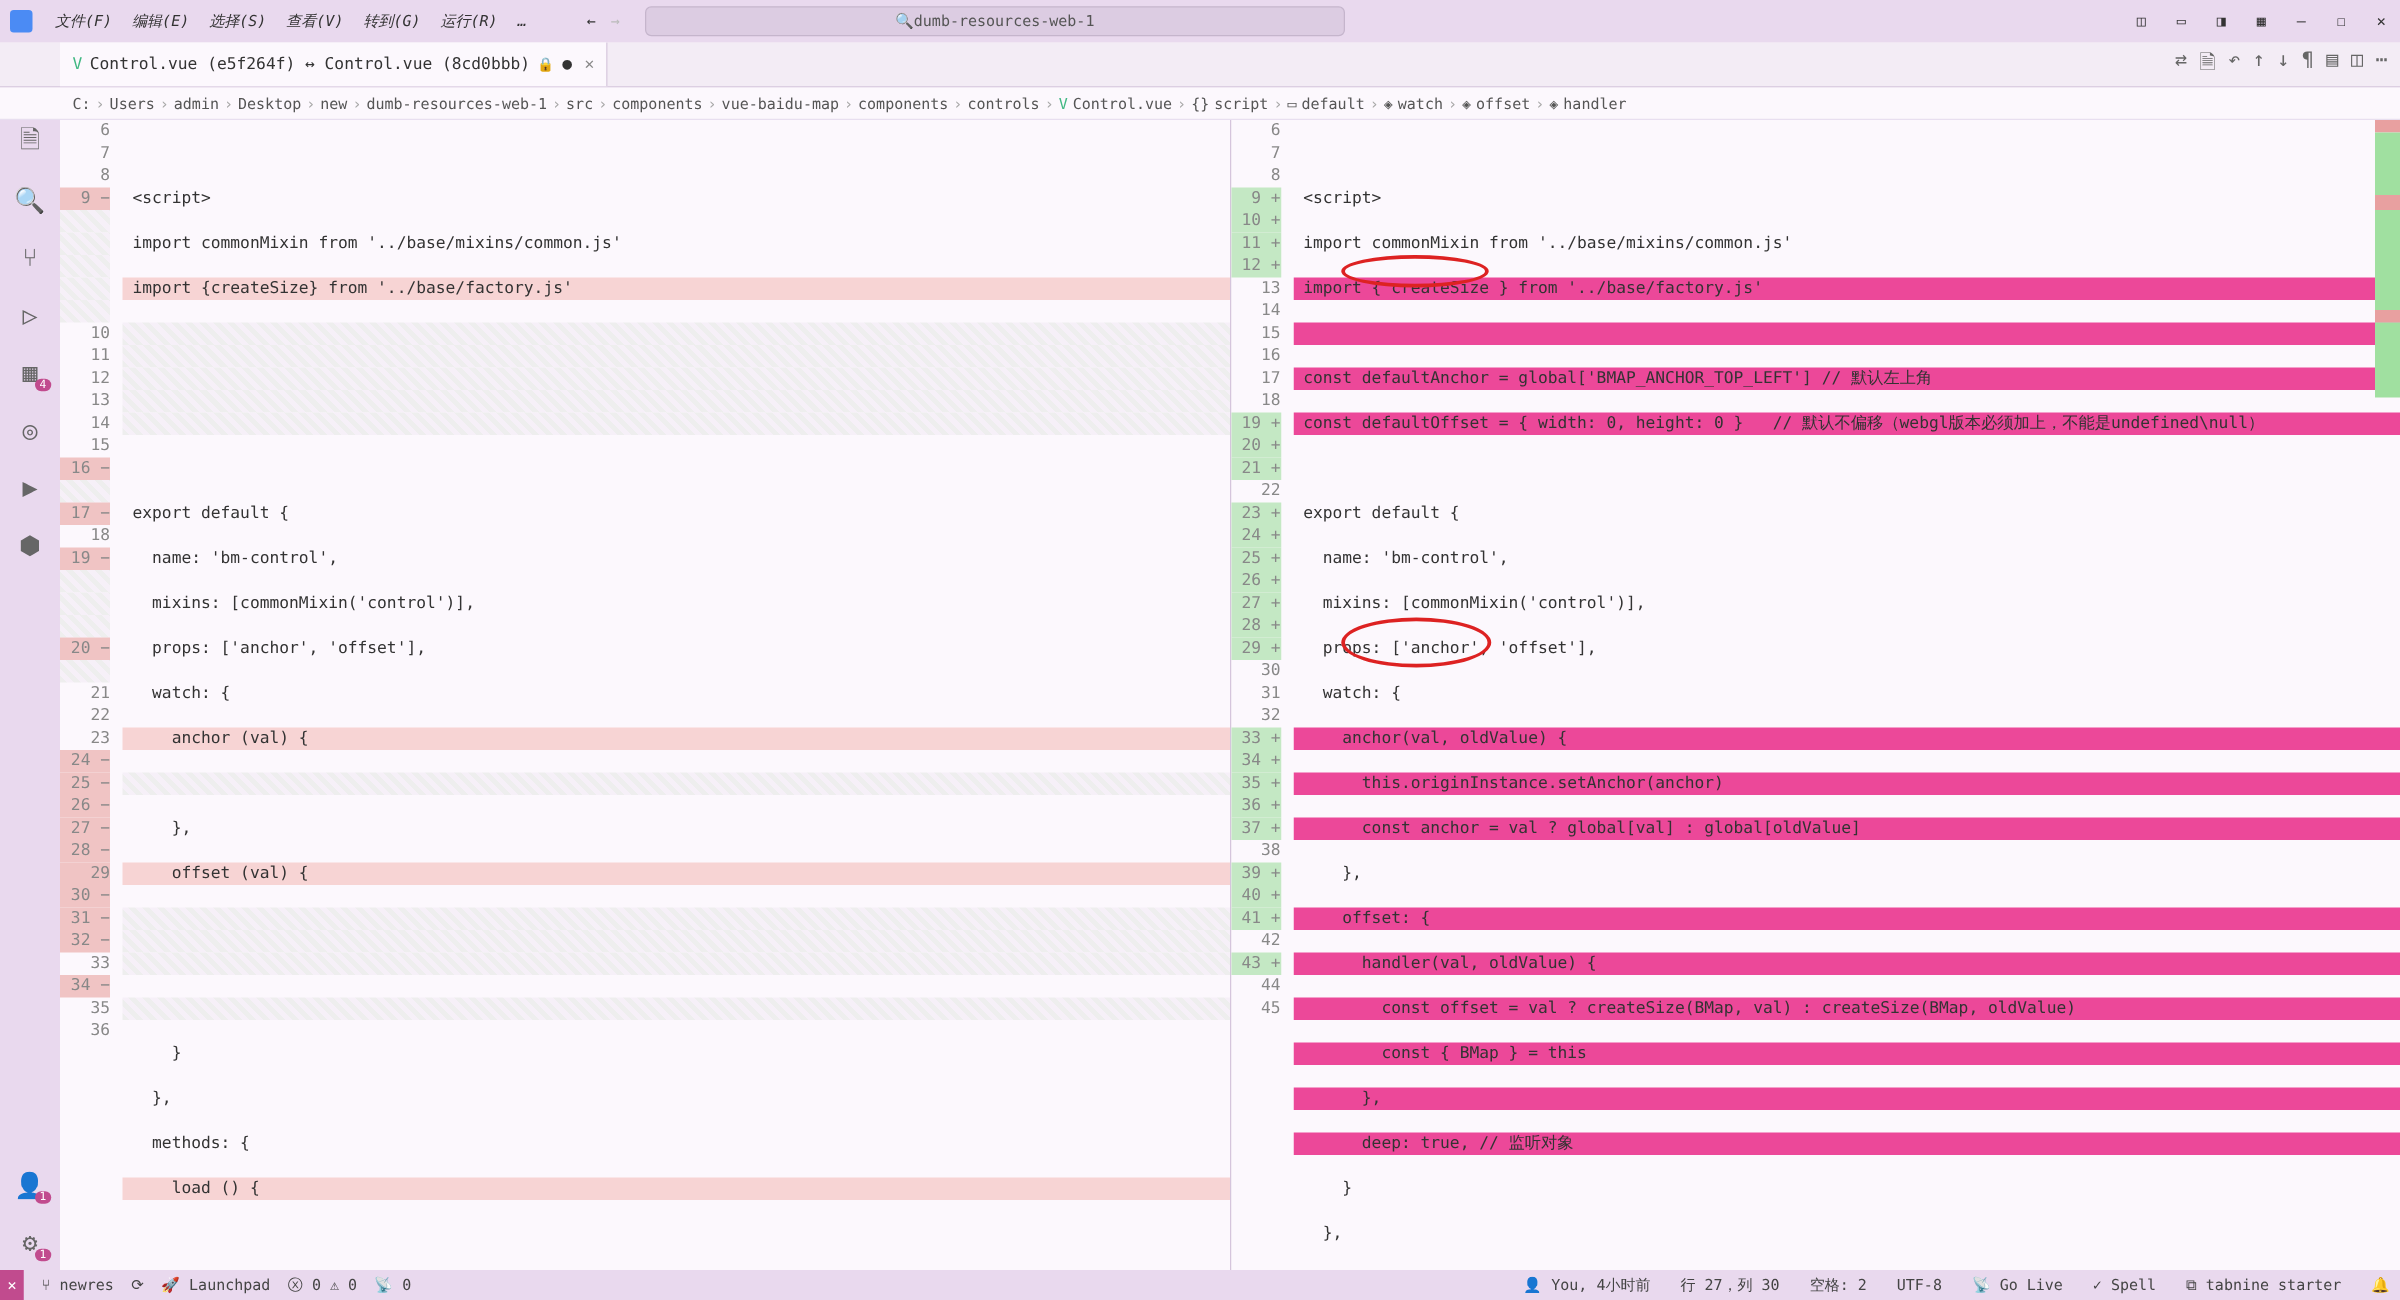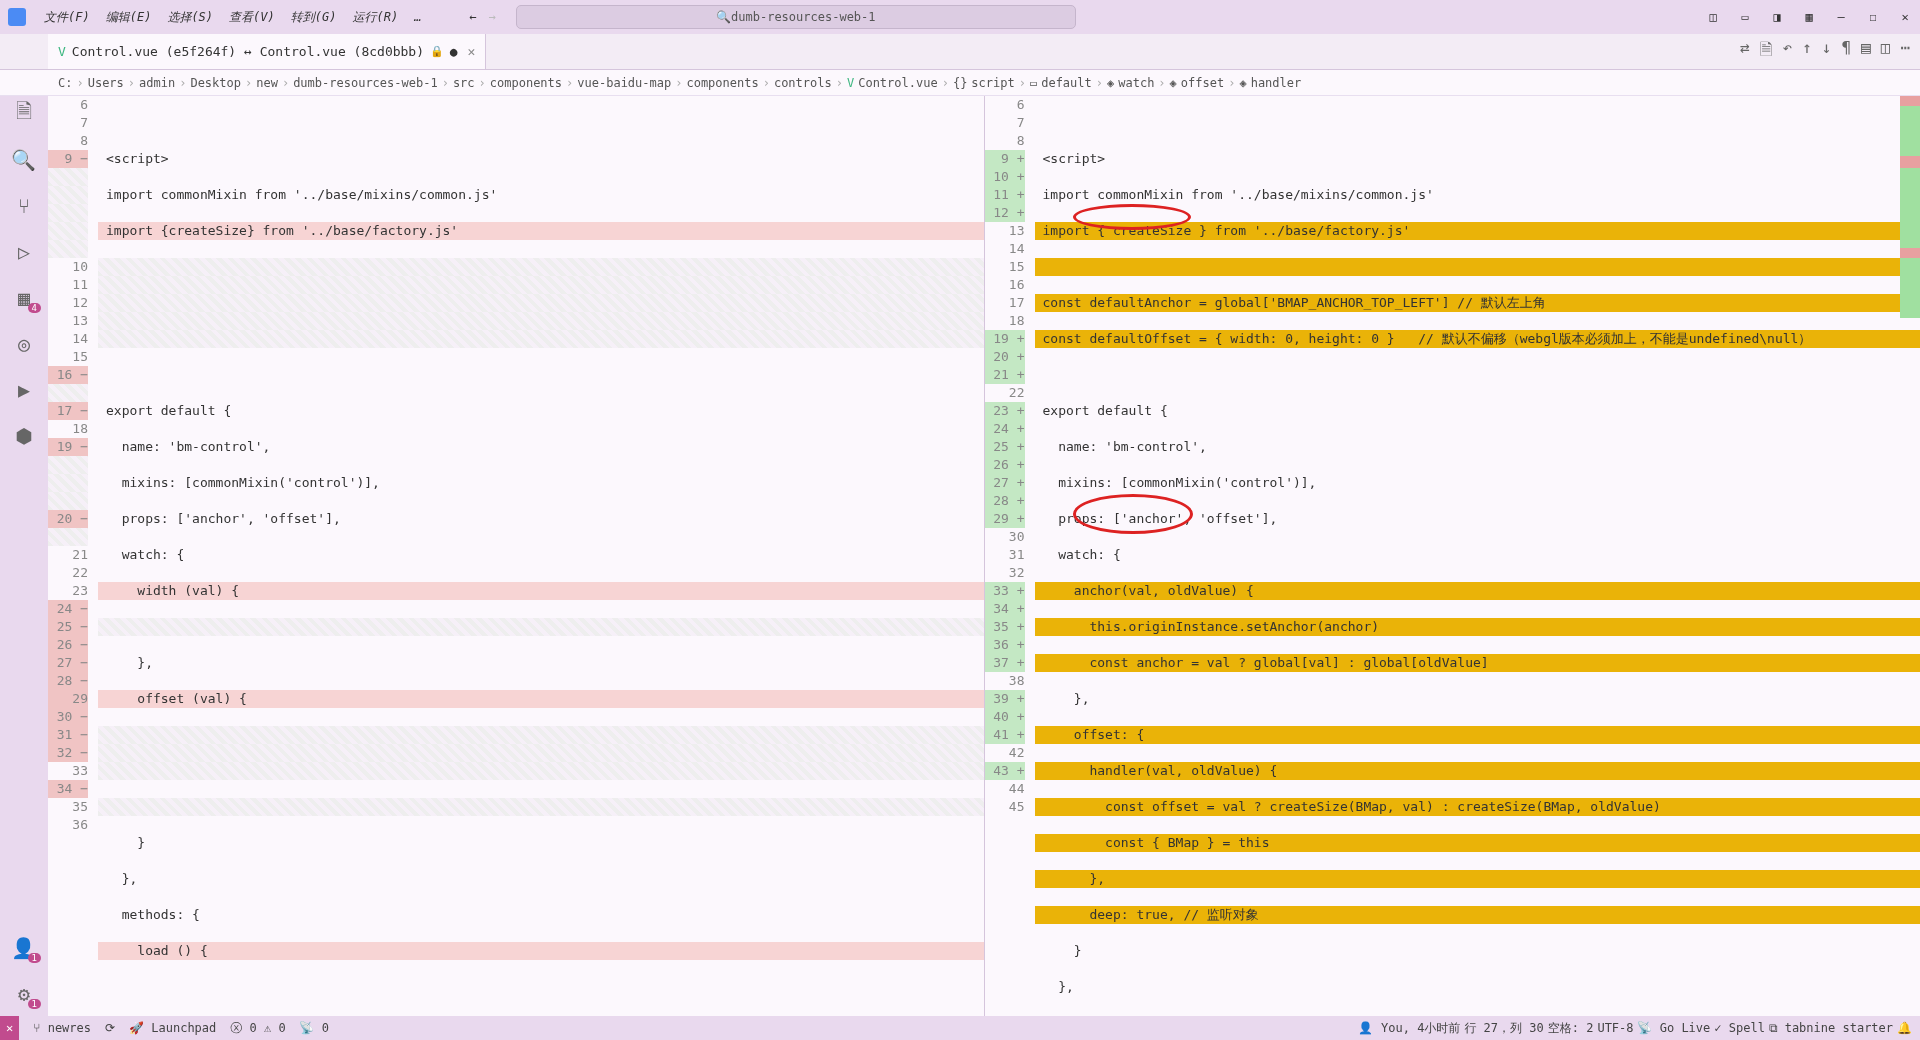--- a/index.html
+++ b/index.html
@@ -26,29 +26,29 @@
 .activity-bar .bottom { margin-top: auto; margin-bottom: 10px; display: flex; flex-direction: column; gap: 22px; }
 .editor-area { flex: 1; display: flex; background: #fcf8fd; position: relative; }
 .pane { flex: 1; overflow: hidden; font-family: Consolas, monospace; font-size: 13px; line-height: 18px; position: relative; }
 .pane-inner { display: flex; }
 .gutter { width: 50px; text-align: right; color: #888; padding-right: 10px; }
 .gutter .ln { height: 18px; }
 .code { flex: 1; white-space: pre; position: relative; }
 .code .line { height: 18px; padding-left: 8px; }
 .del { background: #f7d4d4; }
 .del-gutter { background: #f0c4c4; }
-.add { background: #eab308; }
+.add { background: #ec4899; }
 .add-gutter { background: #c4e8c4; }
 .hatch { background: repeating-linear-gradient(45deg, #eee, #eee 4px, #f6f0f8 4px, #f6f0f8 8px); }
 .circle { position: absolute; border: 3px solid #d22; border-radius: 50%; pointer-events: none; }
 .minimap { position: absolute; right: 0; top: 0; width: 20px; height: 100%; }
 .minimap .seg { width: 100%; height: 20px; }
 .statusbar { height: 24px; background: #e9d9ee; display: flex; align-items: center; font-size: 12px; color: #444; padding: 0 8px; gap: 14px; }
 .statusbar .remote { background: #c14b8e; color: #fff; padding: 0 6px; height: 100%; display: flex; align-items: center; margin-left: -8px; }
-.statusbar .right { margin-left: auto; display: flex; gap: 4px; align-items: center; }
+.statusbar .right { margin-left: auto; display: flex; gap: 24px; align-items: center; }
 .divider { width: 1px; background: #d5c5dc; }
 </style>
 </head>
 <body>
 
 <div class="titlebar">
   <div class="logo"></div>
   <span class="menu-item">文件(F)</span>
   <span class="menu-item">编辑(E)</span>
   <span class="menu-item">选择(S)</span>
@@ -206,21 +206,21 @@
 <div class="line">&lt;script&gt;</div>
 <div class="line">import commonMixin from '../base/mixins/common.js'</div>
 <div class="line del">import {createSize} from '../base/factory.js'</div>
 <div class="line hatch"></div><div class="line hatch"></div><div class="line hatch"></div><div class="line hatch"></div><div class="line hatch"></div>
 <div class="line"></div>
 <div class="line">export default {</div>
 <div class="line">  name: 'bm-control',</div>
 <div class="line">  mixins: [commonMixin('control')],</div>
 <div class="line">  props: ['anchor', 'offset'],</div>
 <div class="line">  watch: {</div>
-<div class="line del">    width (val) {</div>
+<div class="line del">    anchor (val) {</div>
 <div class="line hatch"></div>
 <div class="line">    },</div>
 <div class="line del">    offset (val) {</div>
 <div class="line hatch"></div><div class="line hatch"></div><div class="line hatch"></div>
 <div class="line hatch"></div>
 <div class="line">    }</div>
 <div class="line">  },</div>
 <div class="line">  methods: {</div>
 <div class="line del">    load () {</div>
 

